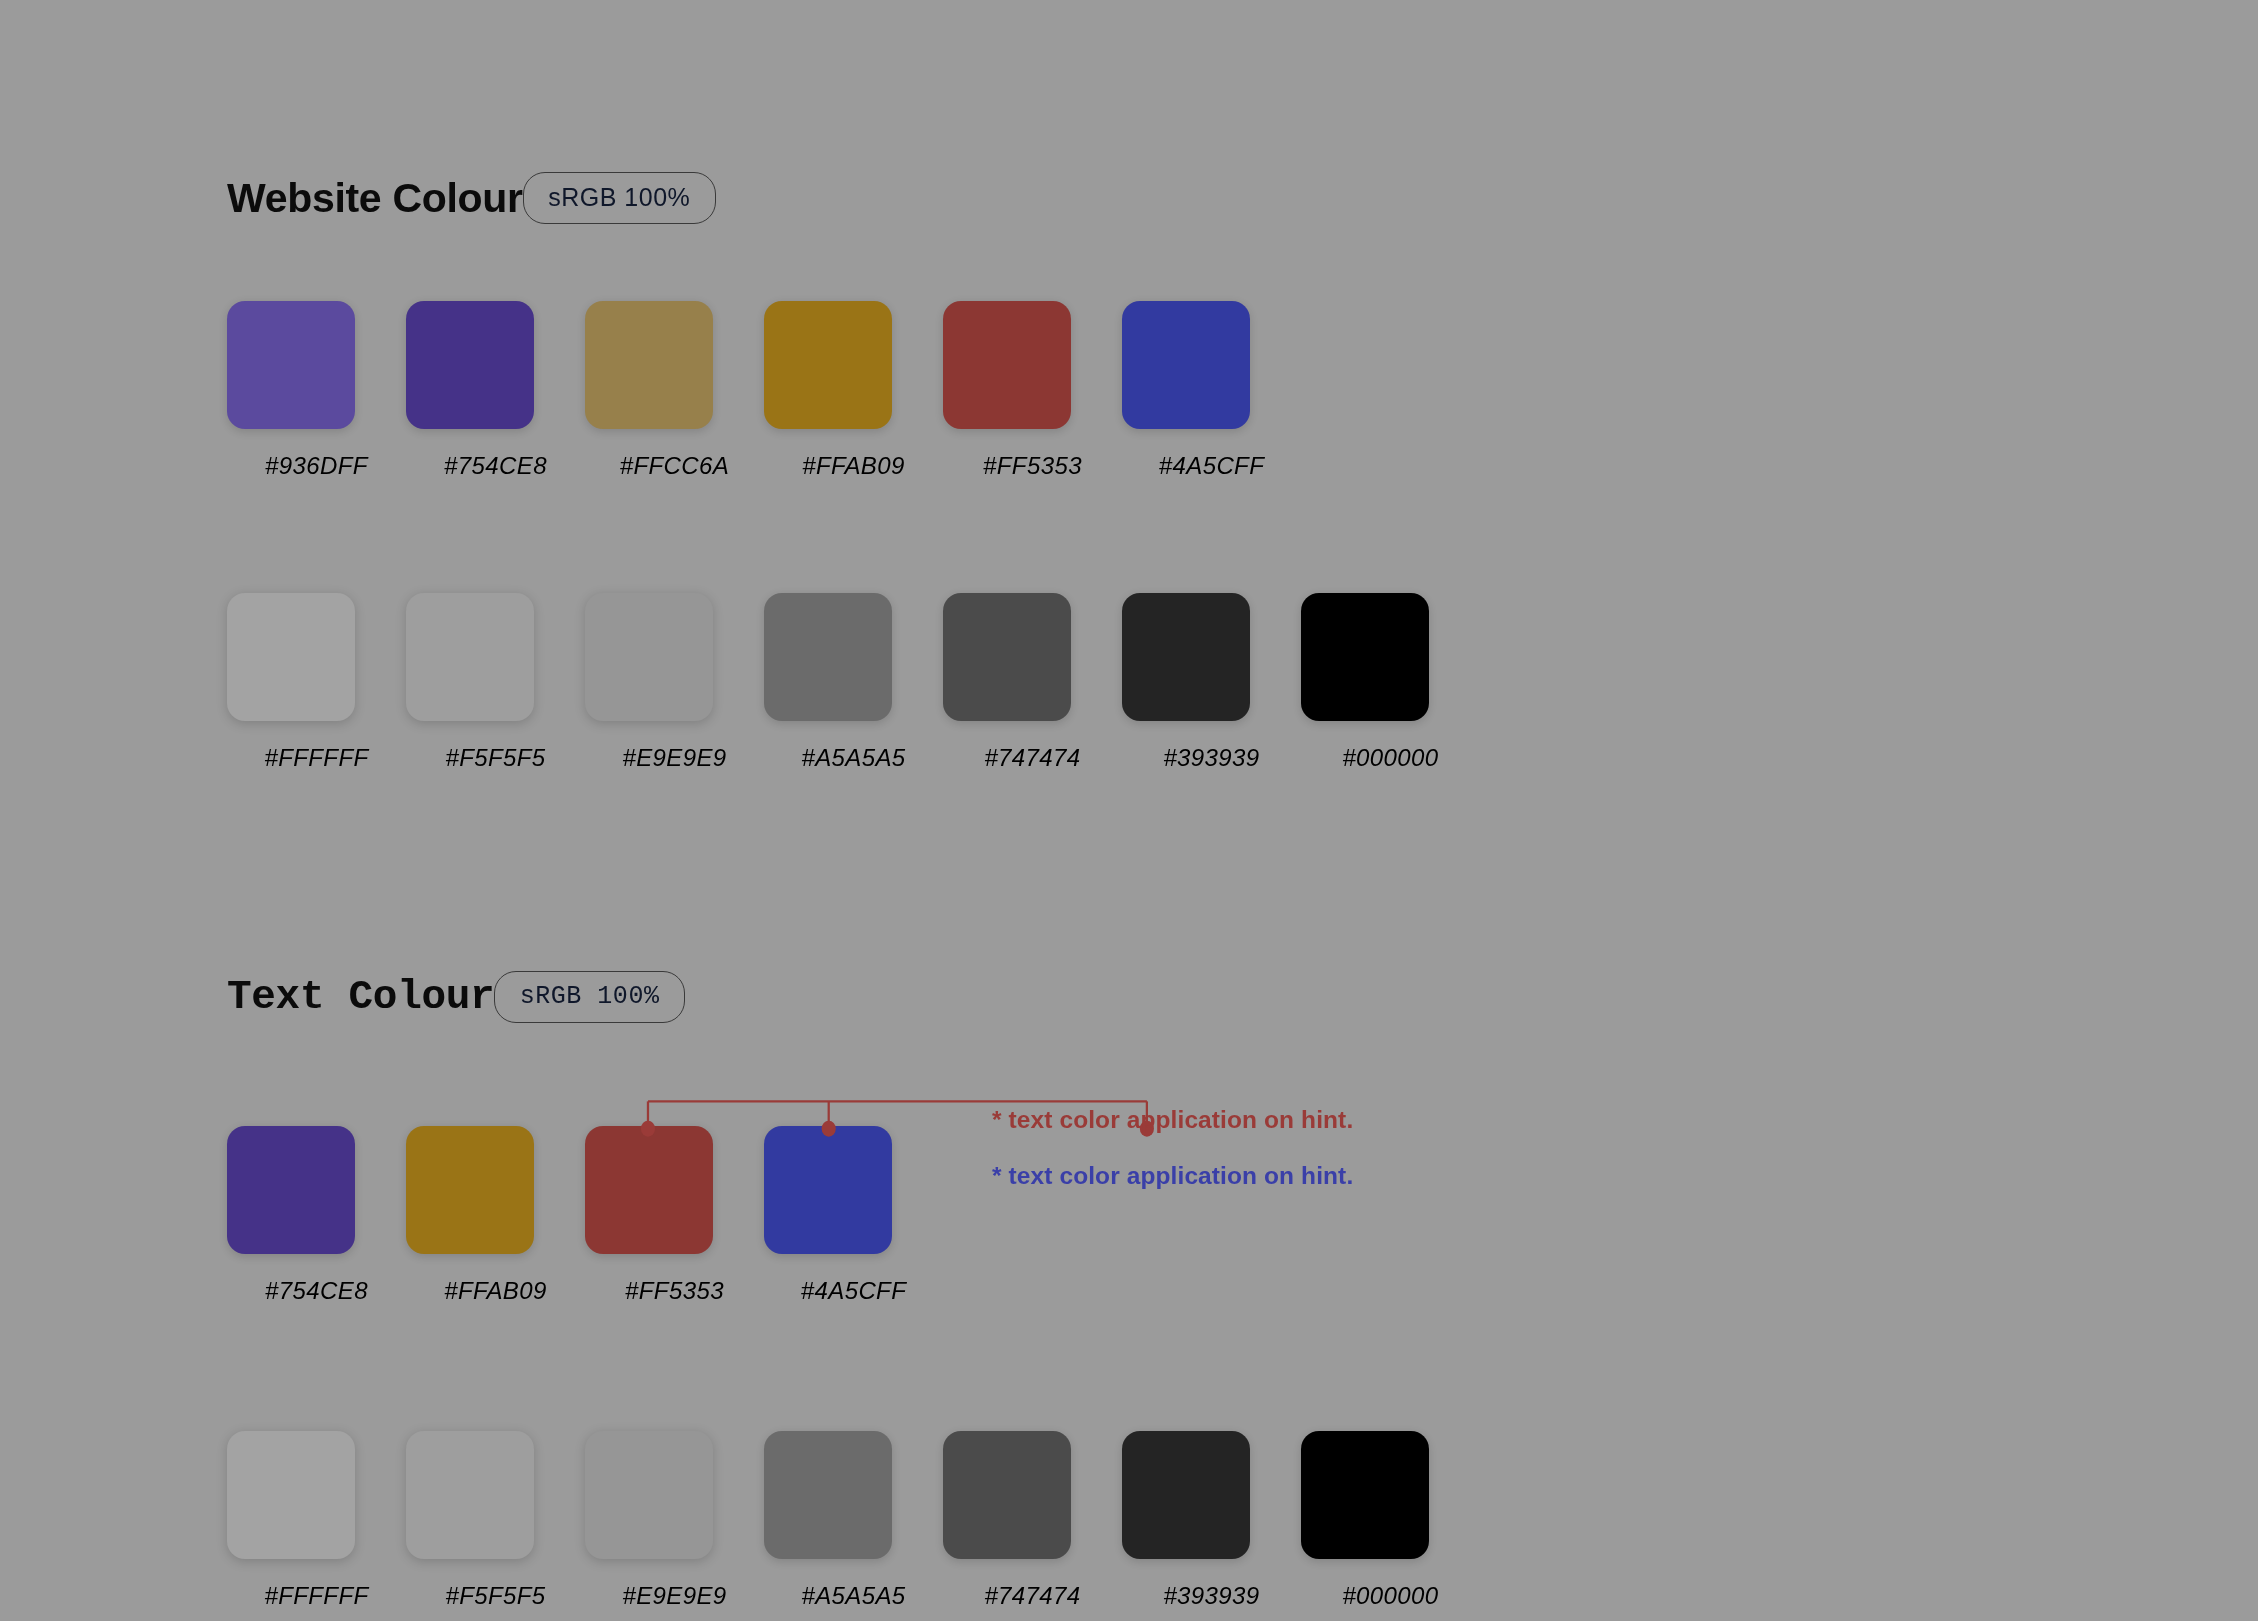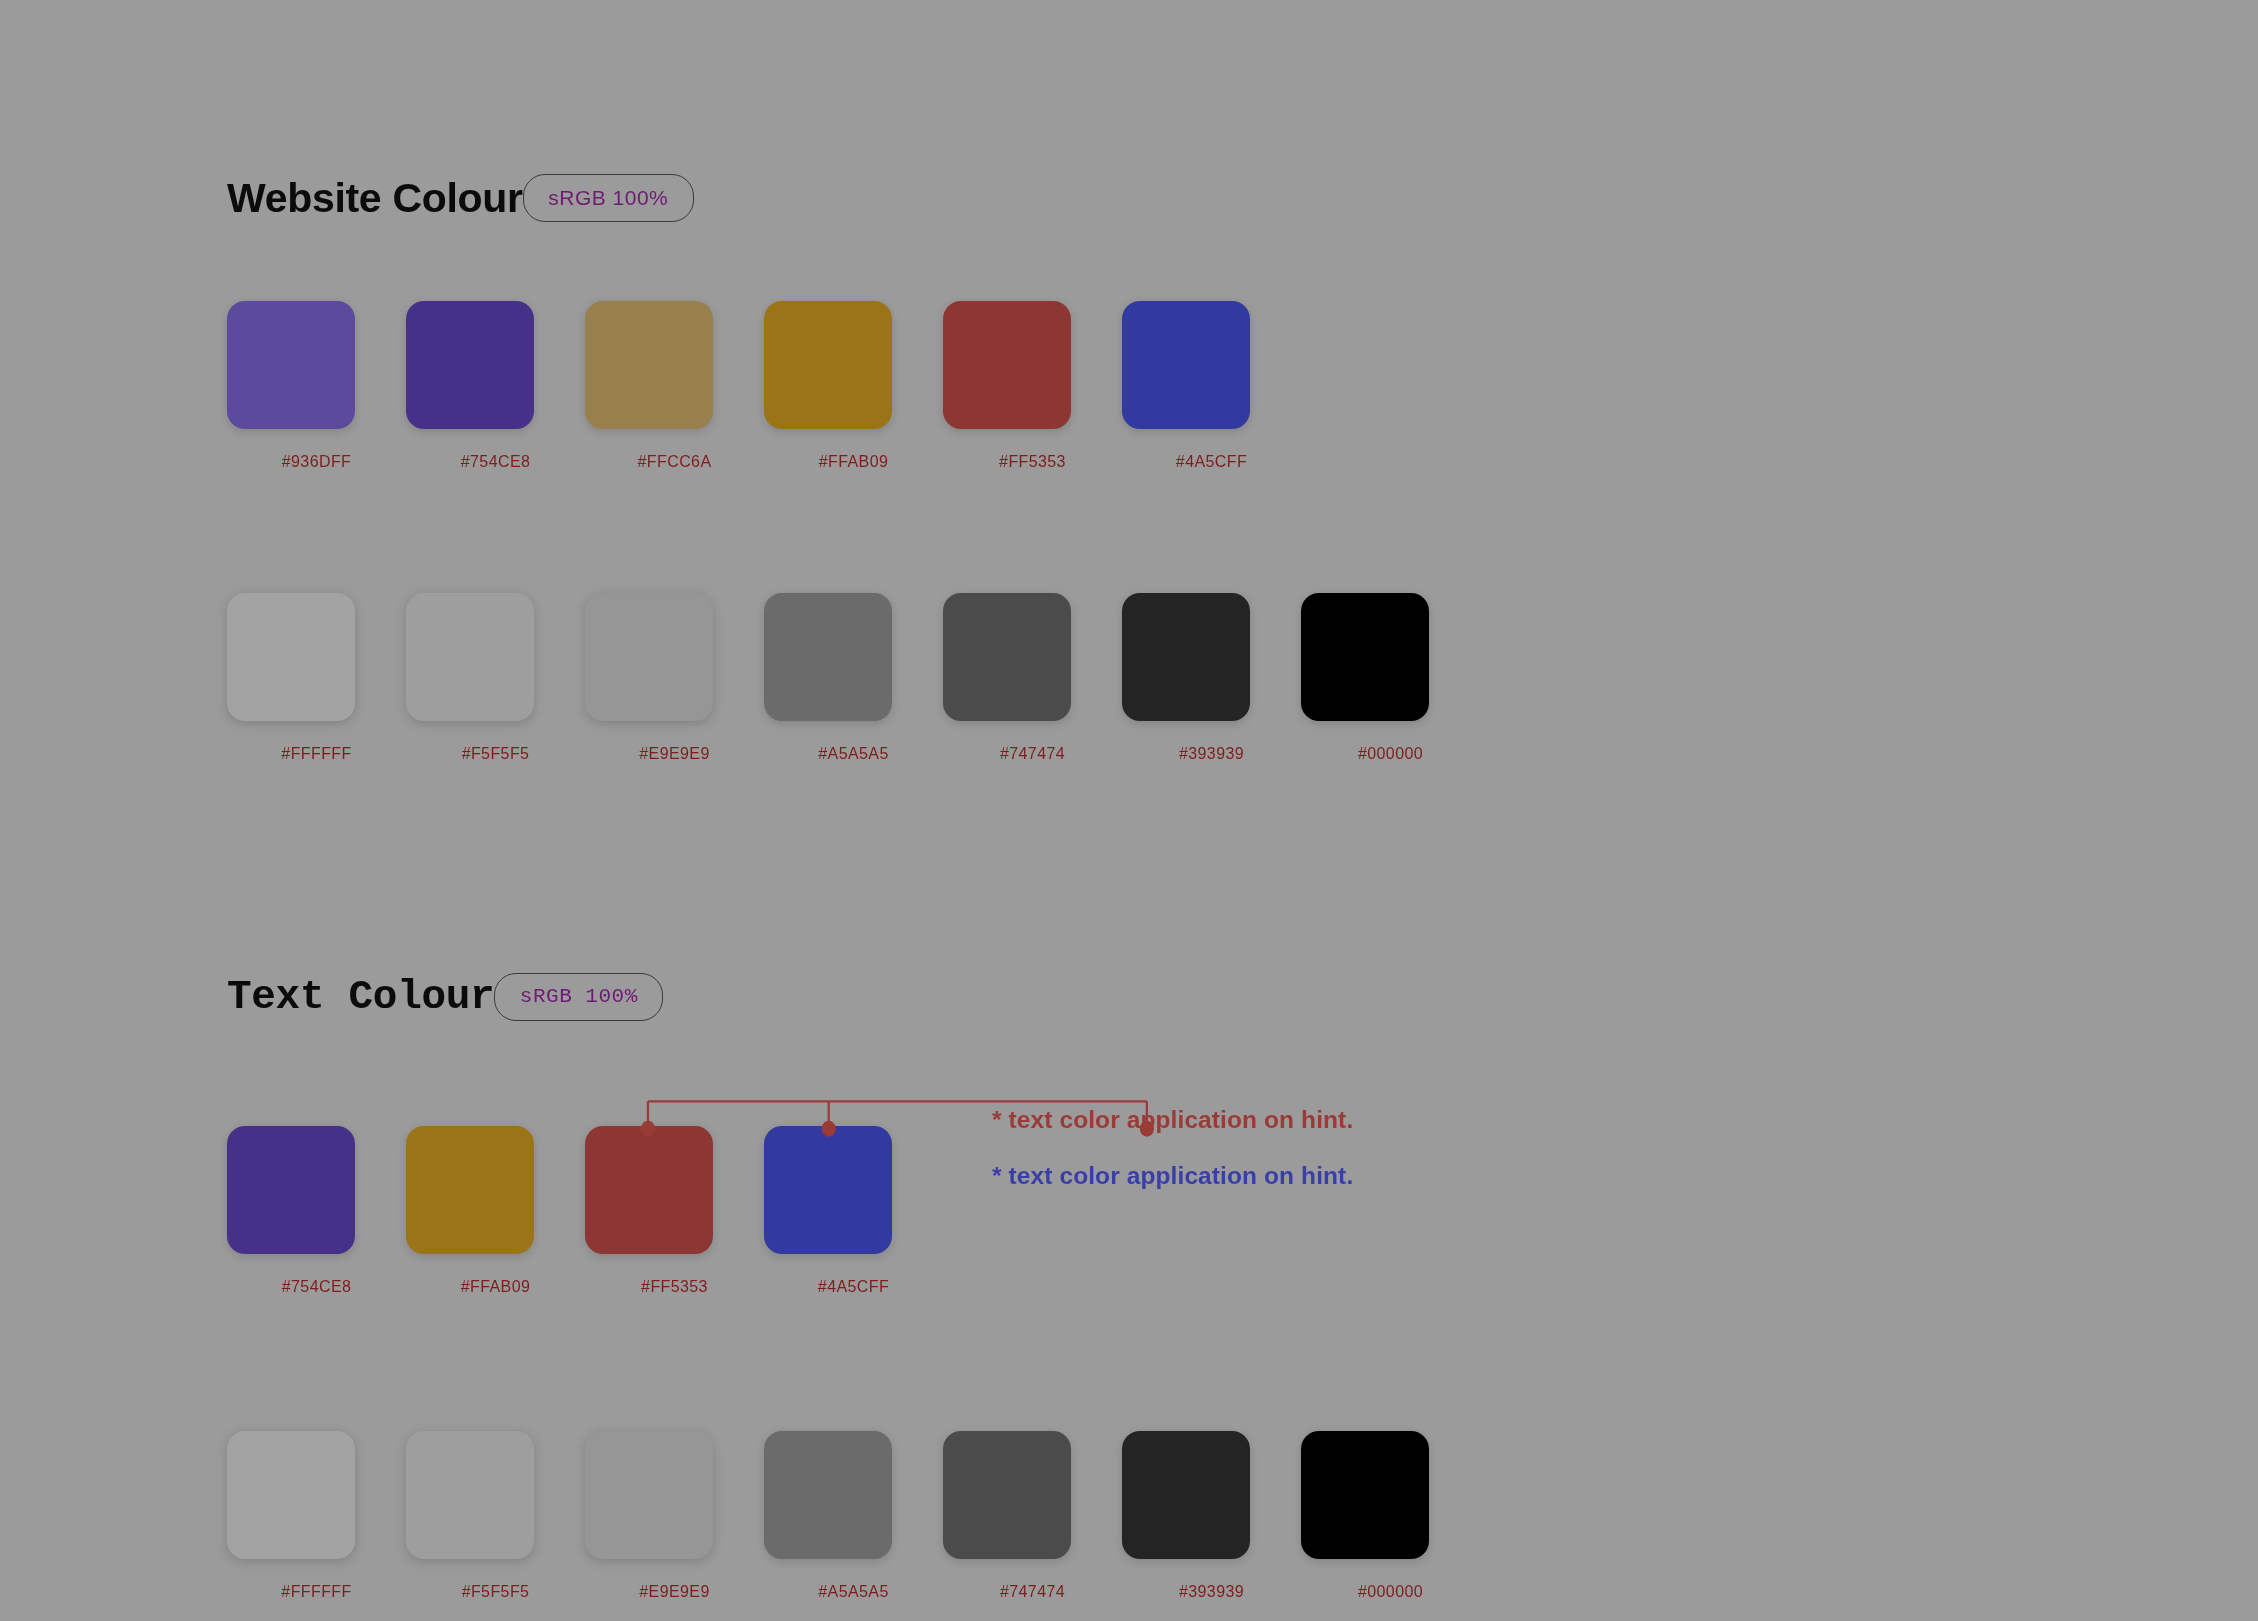--- a/index.html
+++ b/index.html
@@ -39,22 +39,22 @@
     color: #0b0b0b;
     letter-spacing: -0.3px;
     white-space: nowrap;
     line-height: 1;
   }
 
   .srgb-pill {
     border: 1.9px solid #3a3a3a;
     border-radius: 22px;
     padding: 11.3px 24.5px 13px;
-    font-size: 21px;
-    color: #701a75;
+    font-size: 25px;
+    color: #0f172a;
     background: transparent;
     white-space: nowrap;
     line-height: 1;
     letter-spacing: 0.5px;
   }
 
   
   .swatch-row {
     position: absolute;
     left: 227px;
@@ -78,26 +78,27 @@
     border-radius: 18px;
     box-shadow: 0 2.8px 8.5px rgba(0,0,0,0.14);
   }
 
   .swatch-chip.is-light {
     box-shadow: 0 2.8px 10.4px rgba(0,0,0,0.17);
   }
 
   .swatch-label {
     margin-top: 25.4px;
-    font-size: 16px;
-    color: #7f1d1d;
+    font-size: 24px;
+    color: #000000;
     letter-spacing: 0.4px;
     white-space: nowrap;
     align-self: center;
     line-height: 1;
+    font-style: italic;
   }
 
   
   .annotation {
     position: absolute;
     left: 0;
     top: 0;
     width: 2258px;
     height: 1621px;
     pointer-events: none;

